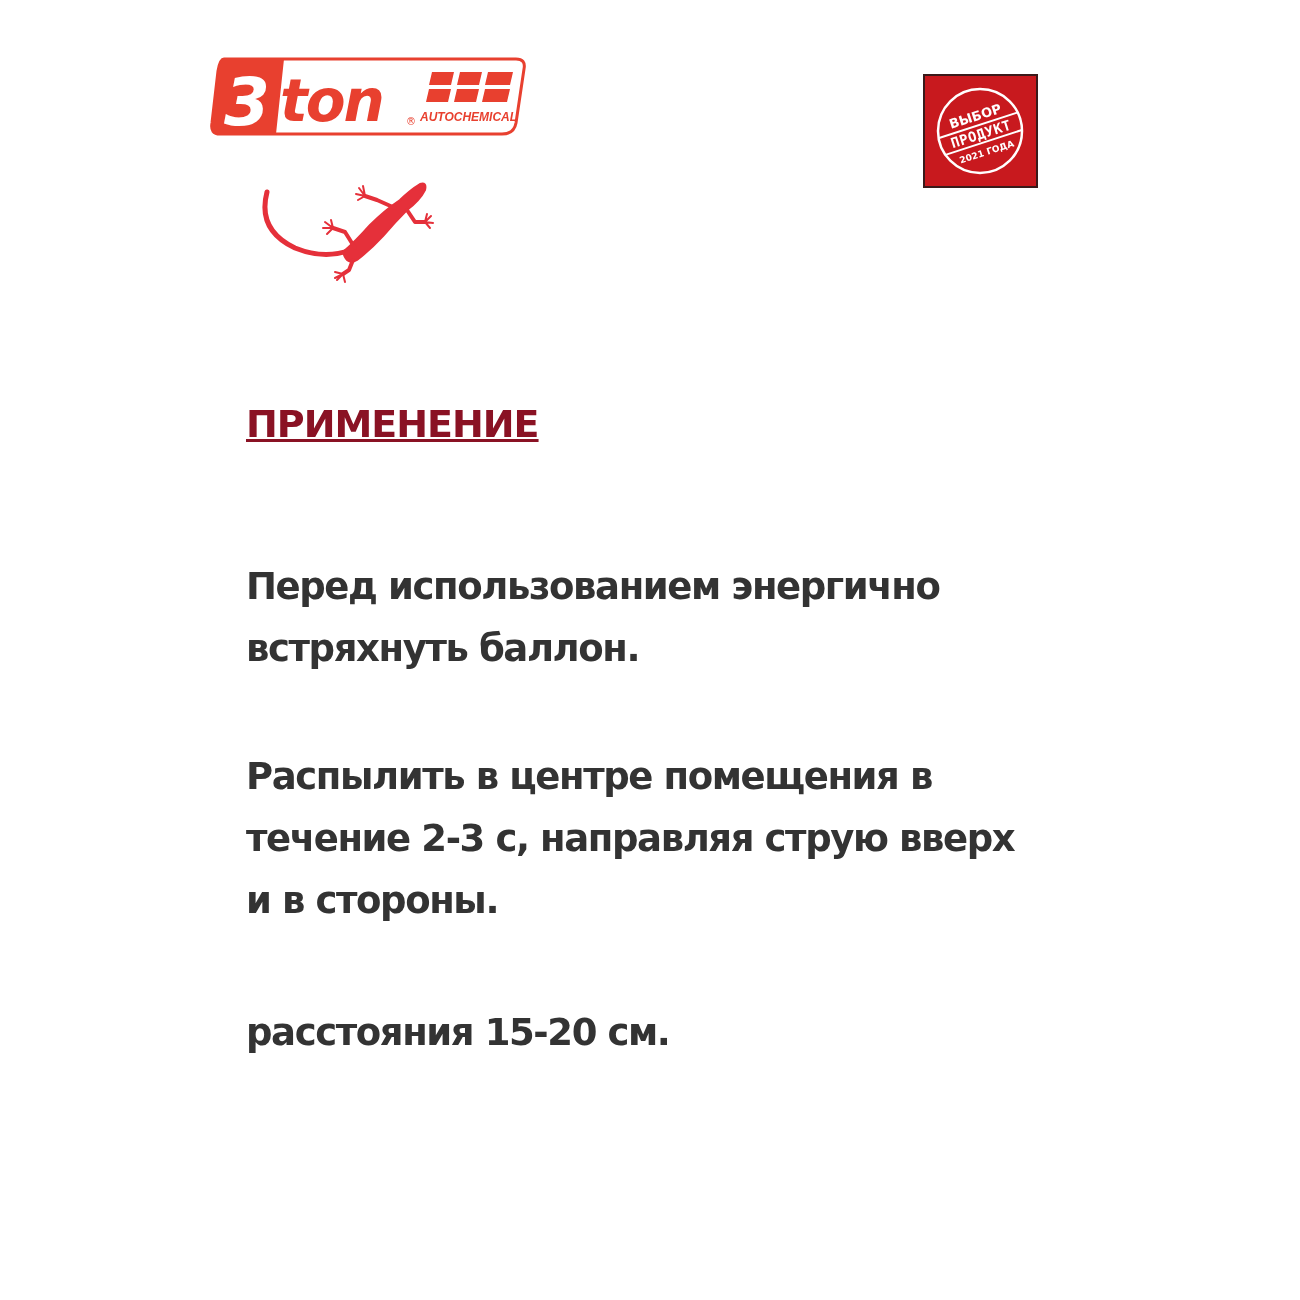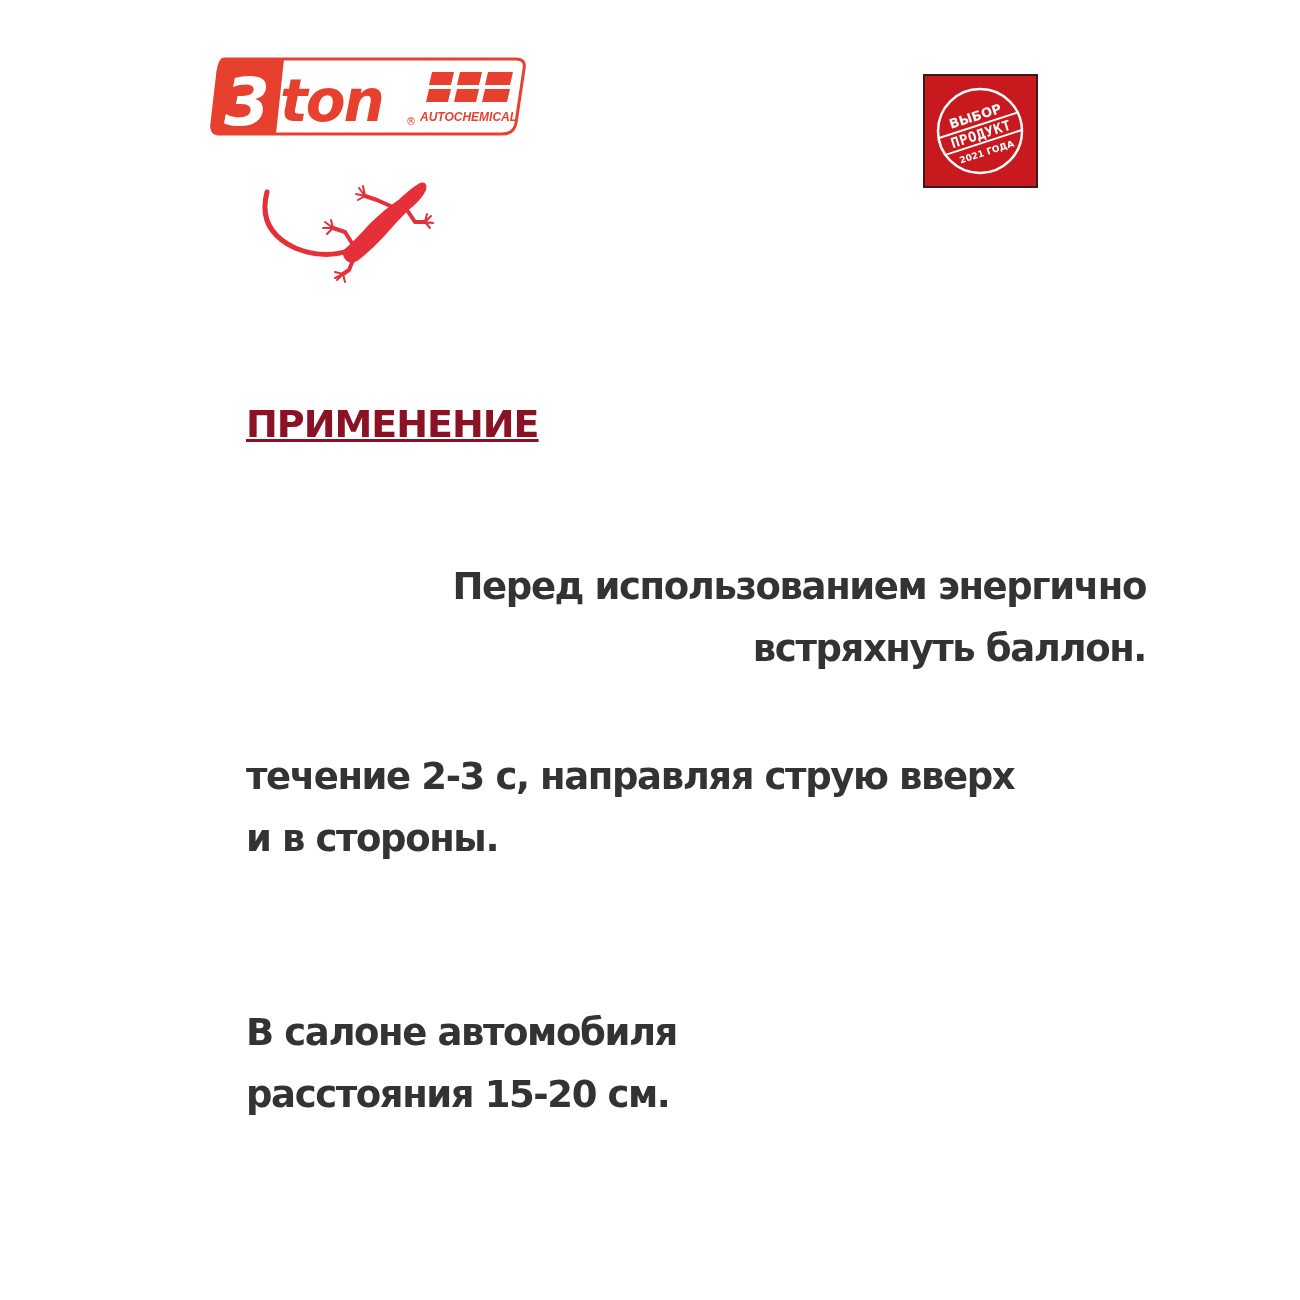--- a/index.html
+++ b/index.html
@@ -59,21 +59,21 @@
       margin: 0;
       font-family: "DejaVu Sans", "Liberation Sans", sans-serif;
       font-weight: bold;
       font-size: 37px;
       letter-spacing: -1.4px;
       color: #333333;
       line-height: 62px;
       width: 900px;
     }
     .paragraph span { display: block; white-space: nowrap; }
-    .p1 { top: 556px; text-align: right; }
+    .p1 { top: 556px; }
     .p2 { top: 746px; }
     .p3 { top: 1002px; }
   </style>
 </head>
 <body>
 
 <div class="logo-3ton">
   <svg viewBox="0 0 318 83" width="318" height="83">
 
     <path d="M14 4 H306 Q316 4 314 14 L306 68 Q304 79 292 79 H10 Q0 79 2 68 L8 16 Q10 4 14 4 Z" fill="#ffffff" stroke="#e8402f" stroke-width="3"></path>
@@ -132,20 +132,20 @@
 </div>
 
 <h1 class="heading">ПРИМЕНЕНИЕ</h1>
 
 <p class="paragraph p1">
   <span>Перед использованием энергично</span>
   <span>встряхнуть баллон.</span>
 </p>
 
 <p class="paragraph p2">
+  <span>Распылить в центре помещения в</span>
   <span>течение 2-3 с, направляя струю вверх</span>
   <span>и в стороны.</span>
 </p>
 
 <p class="paragraph p3">
-  <span>В салоне автомобиля</span>
   <span>расстояния 15-20 см.</span>
 </p>
 
 </body></html>

